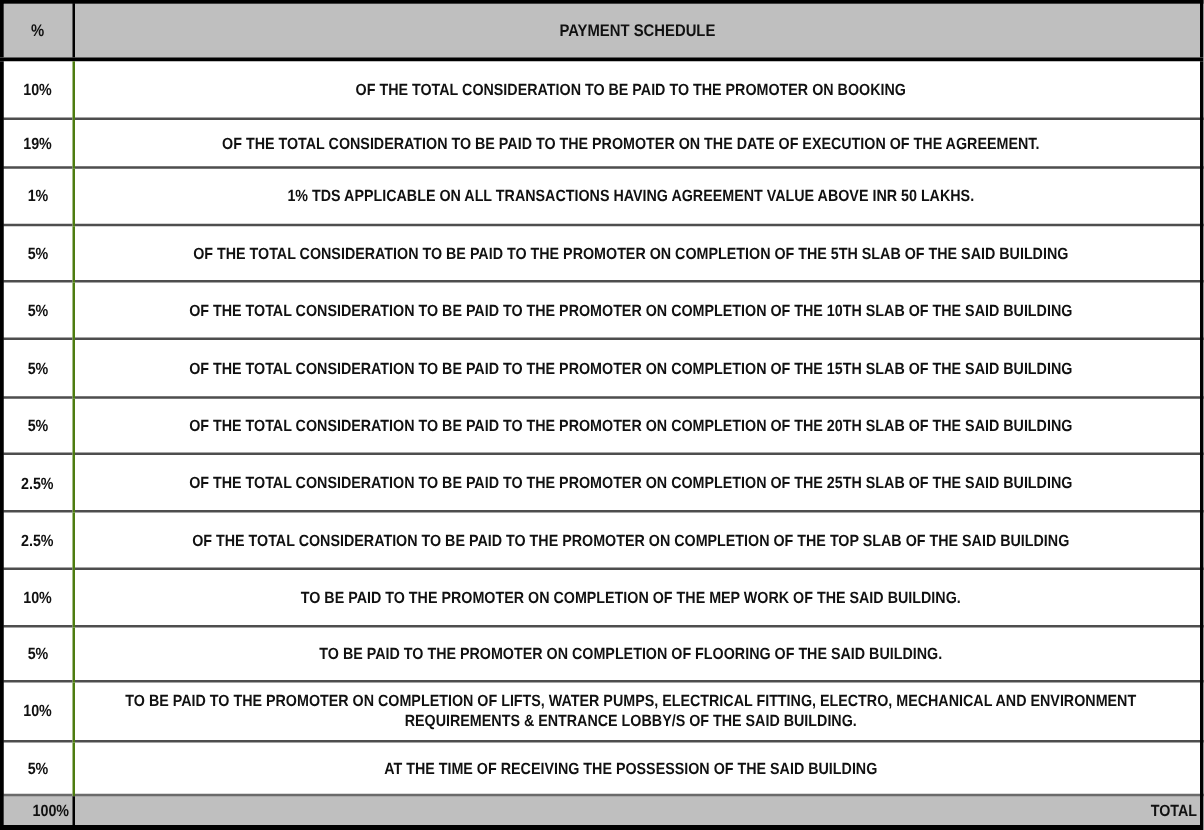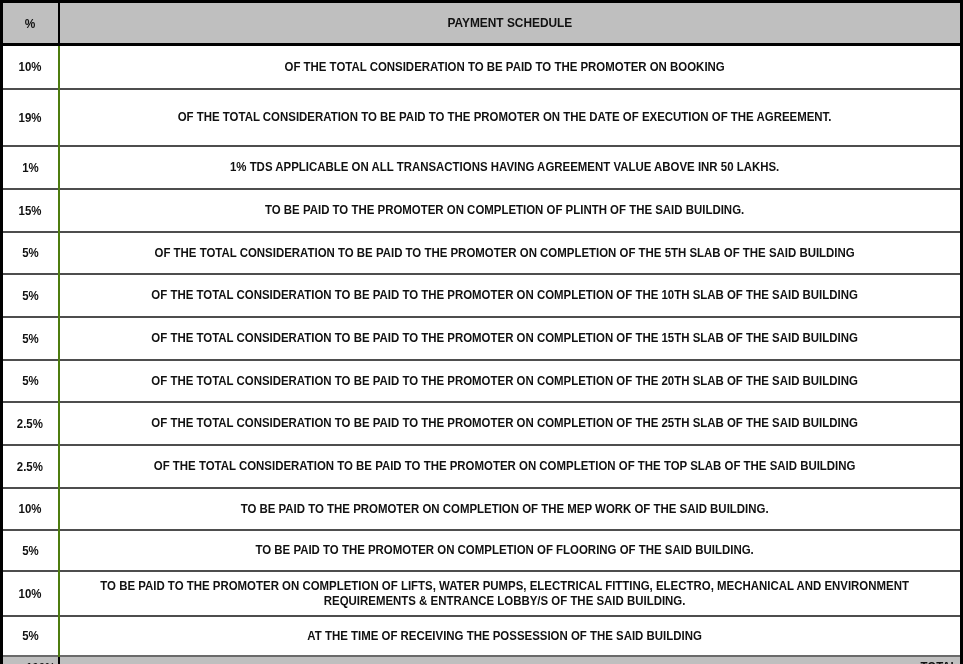--- a/index.html
+++ b/index.html
@@ -58,36 +58,30 @@
         <td class="pct"><span class="cx">%</span></td>
         <td class="desc"><span class="cx">PAYMENT SCHEDULE</span></td>
       </tr>
 
       <tr style="height:44px">
         <td class="pct"><span class="cx">10%</span></td>
         <td class="desc">
             <span class="cxl">OF THE TOTAL CONSIDERATION TO BE PAID TO THE PROMOTER ON BOOKING</span>
           </td>
       </tr>
-      <tr style="height:57px">
+      <tr style="height:36px">
         <td class="pct"><span class="cx">19%</span></td>
         <td class="desc">
             <span class="cxl">OF THE TOTAL CONSIDERATION TO BE PAID TO THE PROMOTER ON THE DATE OF EXECUTION OF THE AGREEMENT.</span>
           </td>
       </tr>
       <tr style="height:43px">
         <td class="pct"><span class="cx">1%</span></td>
         <td class="desc">
             <span class="cxl">1% TDS APPLICABLE ON ALL TRANSACTIONS HAVING AGREEMENT VALUE ABOVE INR 50 LAKHS.</span>
-          </td>
-      </tr>
-      <tr style="height:43px">
-        <td class="pct"><span class="cx">15%</span></td>
-        <td class="desc">
-            <span class="cxl">TO BE PAID TO THE PROMOTER ON COMPLETION OF PLINTH OF THE SAID BUILDING.</span>
           </td>
       </tr>
       <tr style="height:42px">
         <td class="pct"><span class="cx">5%</span></td>
         <td class="desc">
             <span class="cxl">OF THE TOTAL CONSIDERATION TO BE PAID TO THE PROMOTER ON COMPLETION OF THE 5TH SLAB OF THE SAID BUILDING</span>
           </td>
       </tr>
       <tr style="height:43px">
         <td class="pct"><span class="cx">5%</span></td>

